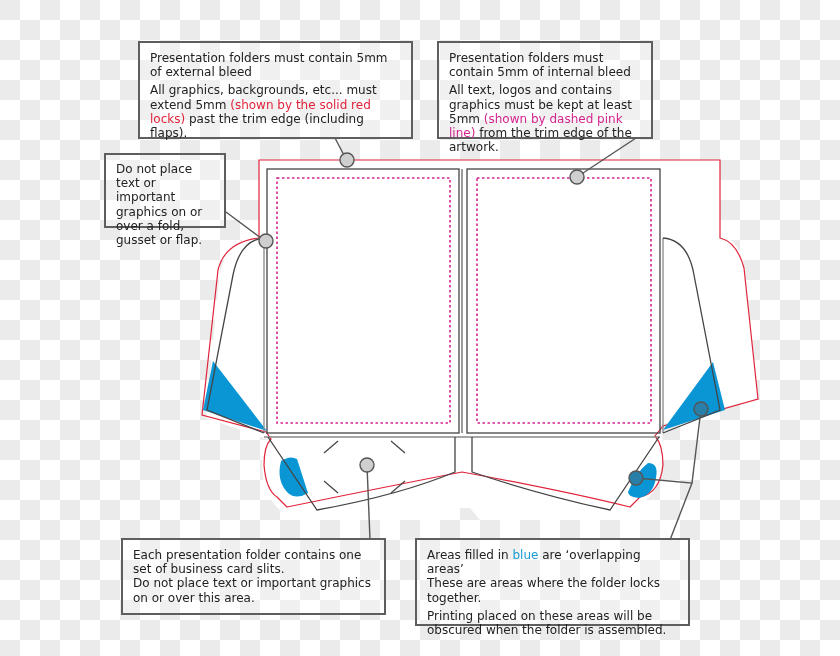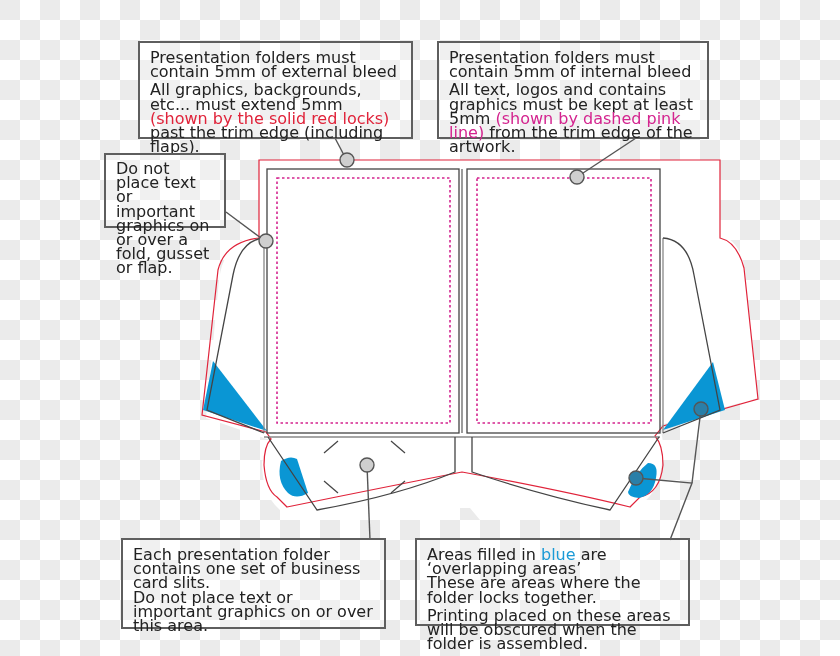--- a/index.html
+++ b/index.html
@@ -12,21 +12,21 @@
     background-size: 40px 40px;
     background-position: 20px 0, 0 20px;
     font-family: "DejaVu Sans", sans-serif;
   }
   #diagram { position: absolute; left: 0; top: 0; }
   .callout {
     position: absolute; box-sizing: border-box;
     background: rgba(255,255,255,0.25);
     border: 2px solid #5e5e5e;
     padding: 8px 10px 6px 10px;
-    font-size: 16px; line-height: 14.2px; color: #222;
+    font-size: 12px; line-height: 14.2px; color: #222;
   }
   .callout p { margin: 0 0 4px 0; }
   .callout p:last-child { margin-bottom: 0; }
   .red { color: #e0233a; }
   .pink { color: #d4248f; }
   .blue { color: #1a9ad6; }
 </style>
 </head>
 <body>
 
@@ -86,30 +86,30 @@
     <circle cx="701" cy="409" r="7" fill="#2a7fa8"></circle>
     <circle cx="636" cy="478" r="7" fill="#2a7fa8"></circle>
   </g>
 </svg>
 
 <div class="callout" style="left:138px; top:41px; width:275px; height:98px;">
   <p>Presentation folders must contain 5mm of external bleed</p>
   <p><span>All graphics, backgrounds, etc... must extend 5mm </span><span class="red">(shown by the solid red locks)</span><span> past the trim edge (including flaps).</span></p>
 </div>
 
-<div class="callout" style="left:437px; top:41px; width:272px; height:98px;">
+<div class="callout" style="left:437px; top:41px; width:216px; height:98px;">
   <p>Presentation folders must contain 5mm of internal bleed</p>
   <p><span>All text, logos and contains graphics must be kept at least 5mm </span><span class="pink">(shown by dashed pink line)</span><span> from the trim edge of the artwork.</span></p>
 </div>
 
 <div class="callout" style="left:104px; top:153px; width:122px; height:75px; padding-top:7px;">
   <p>Do not place text or important graphics on or over a fold, gusset or flap.</p>
 </div>
 
-<div class="callout" style="left:121px; top:538px; width:265px; height:91px; padding-top:8px;">
+<div class="callout" style="left:121px; top:538px; width:265px; height:77px; padding-top:8px;">
   <p style="margin:0;">Each presentation folder contains one set of business card slits.</p>
   <p>Do not place text or important graphics on or over this area.</p>
 </div>
 
 <div class="callout" style="left:415px; top:538px; width:275px; height:88px; padding-top:8px;">
   <p style="margin:0;"><span>Areas filled in </span><span class="blue">blue</span><span> are ‘overlapping areas’</span></p>
   <p>These are areas where the folder locks together.</p>
   <p>Printing placed on these areas will be obscured when the folder is assembled.</p>
 </div>
 

